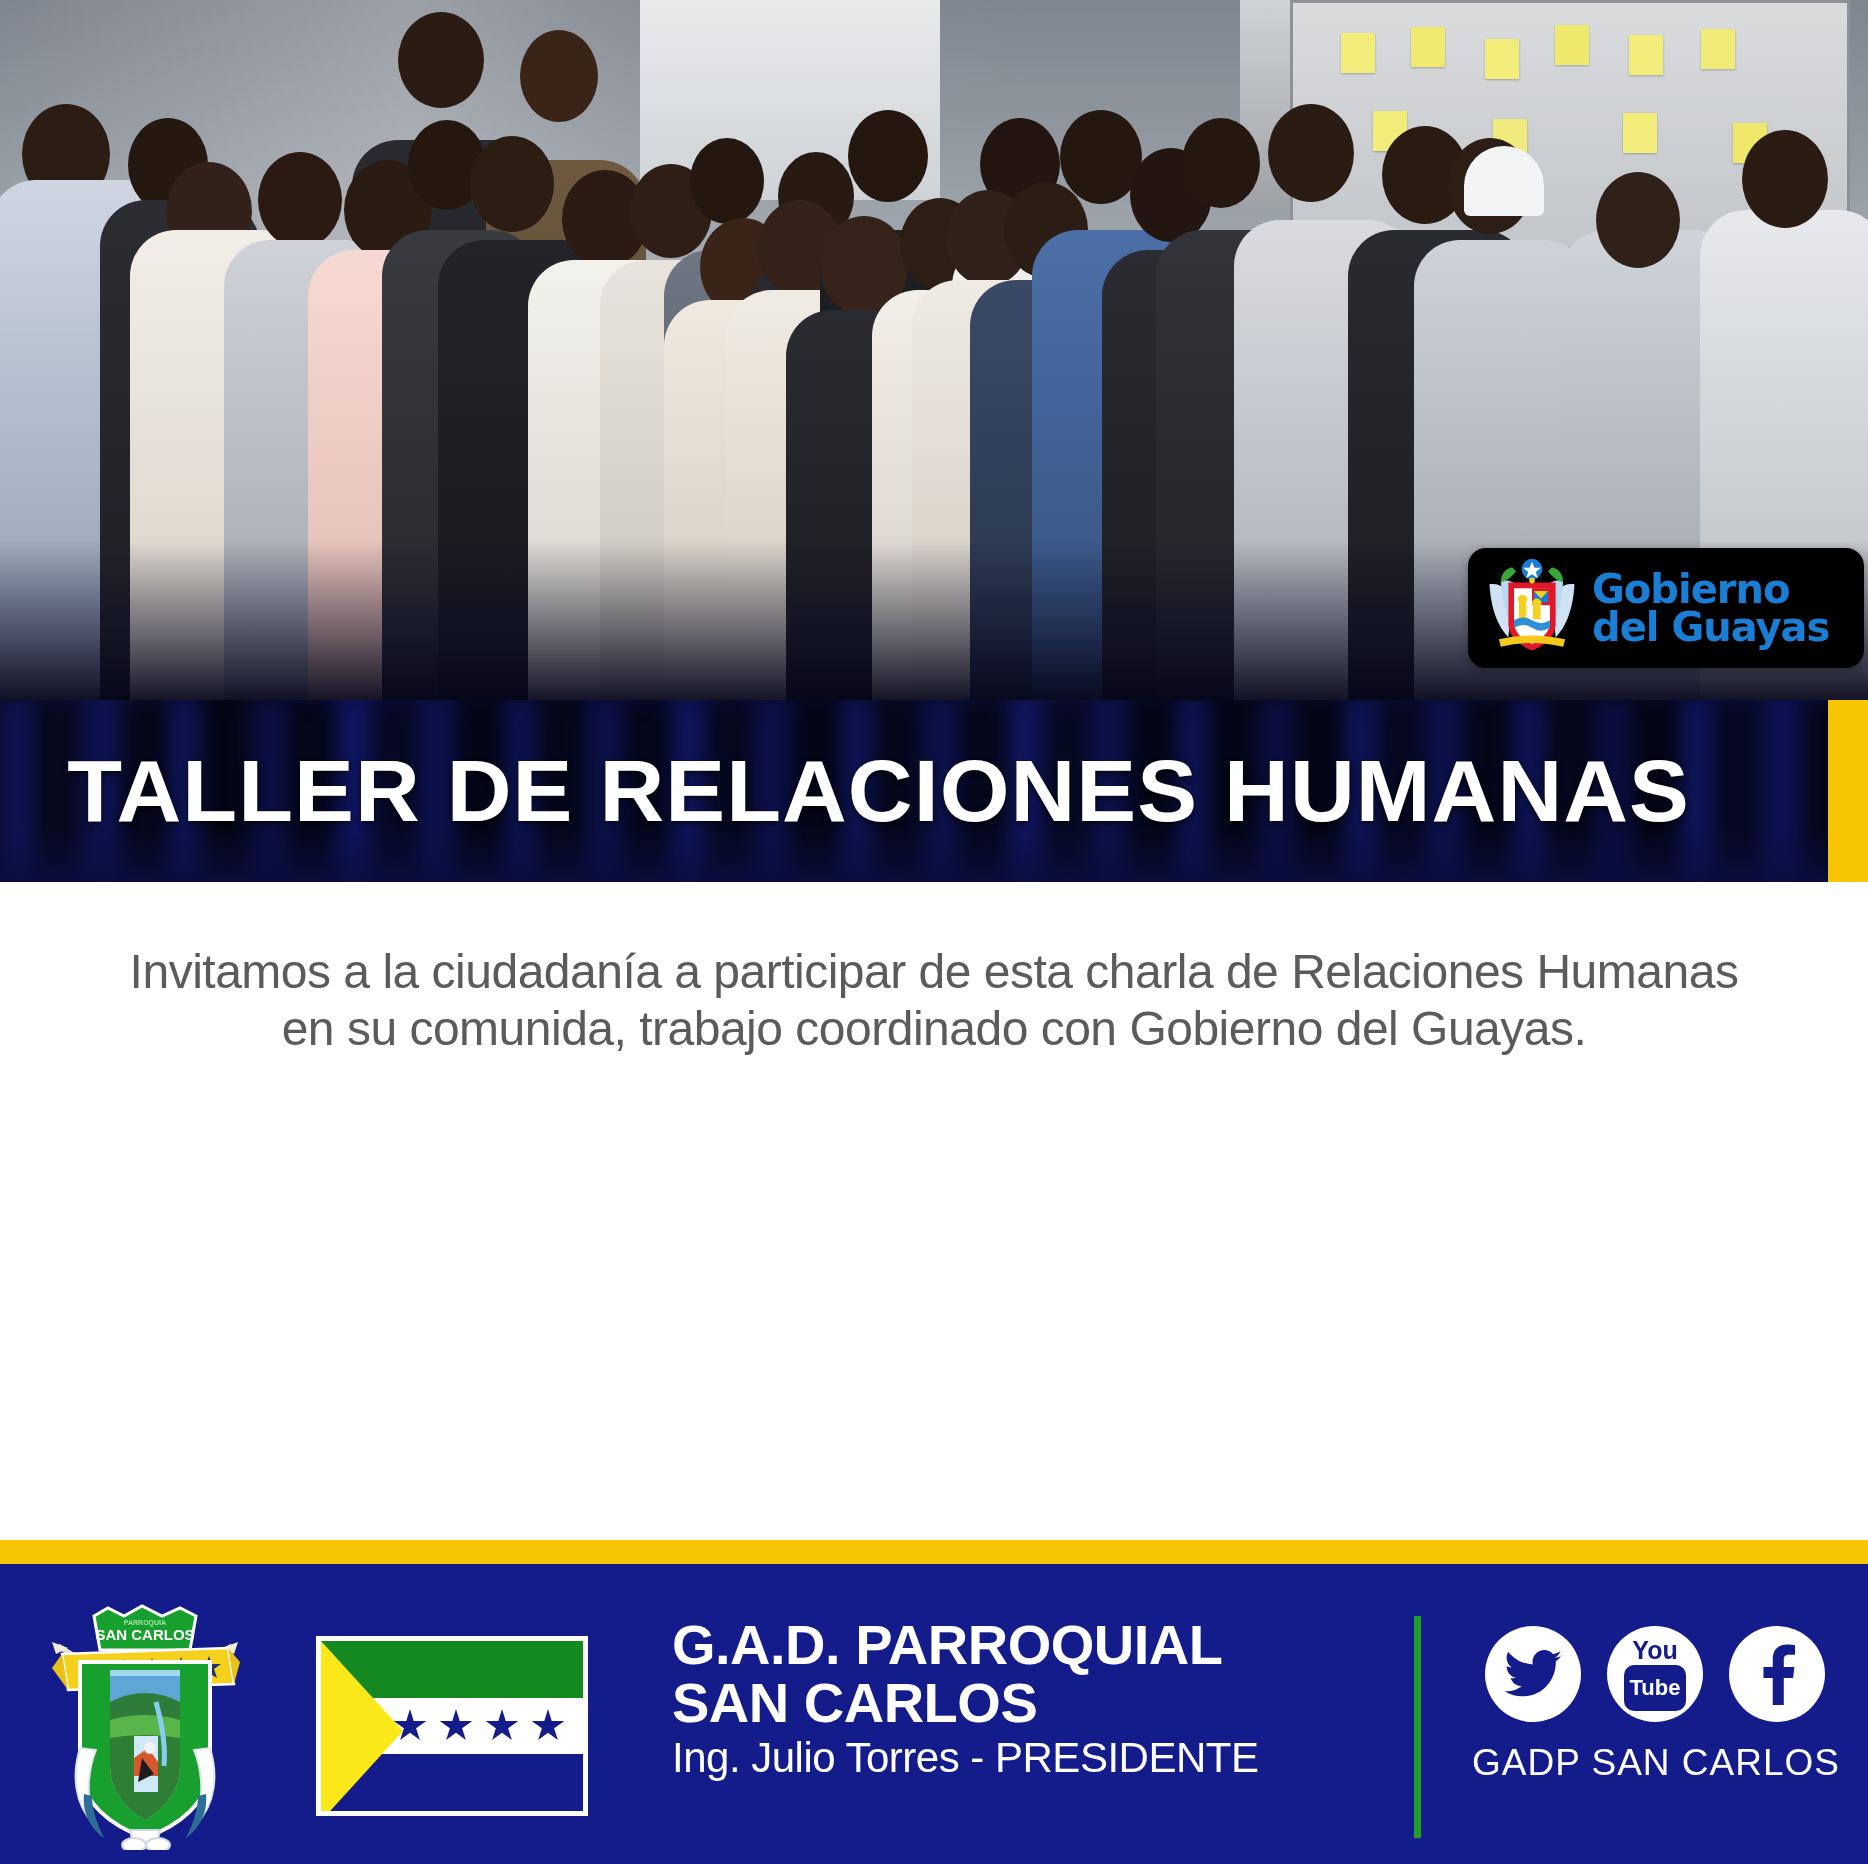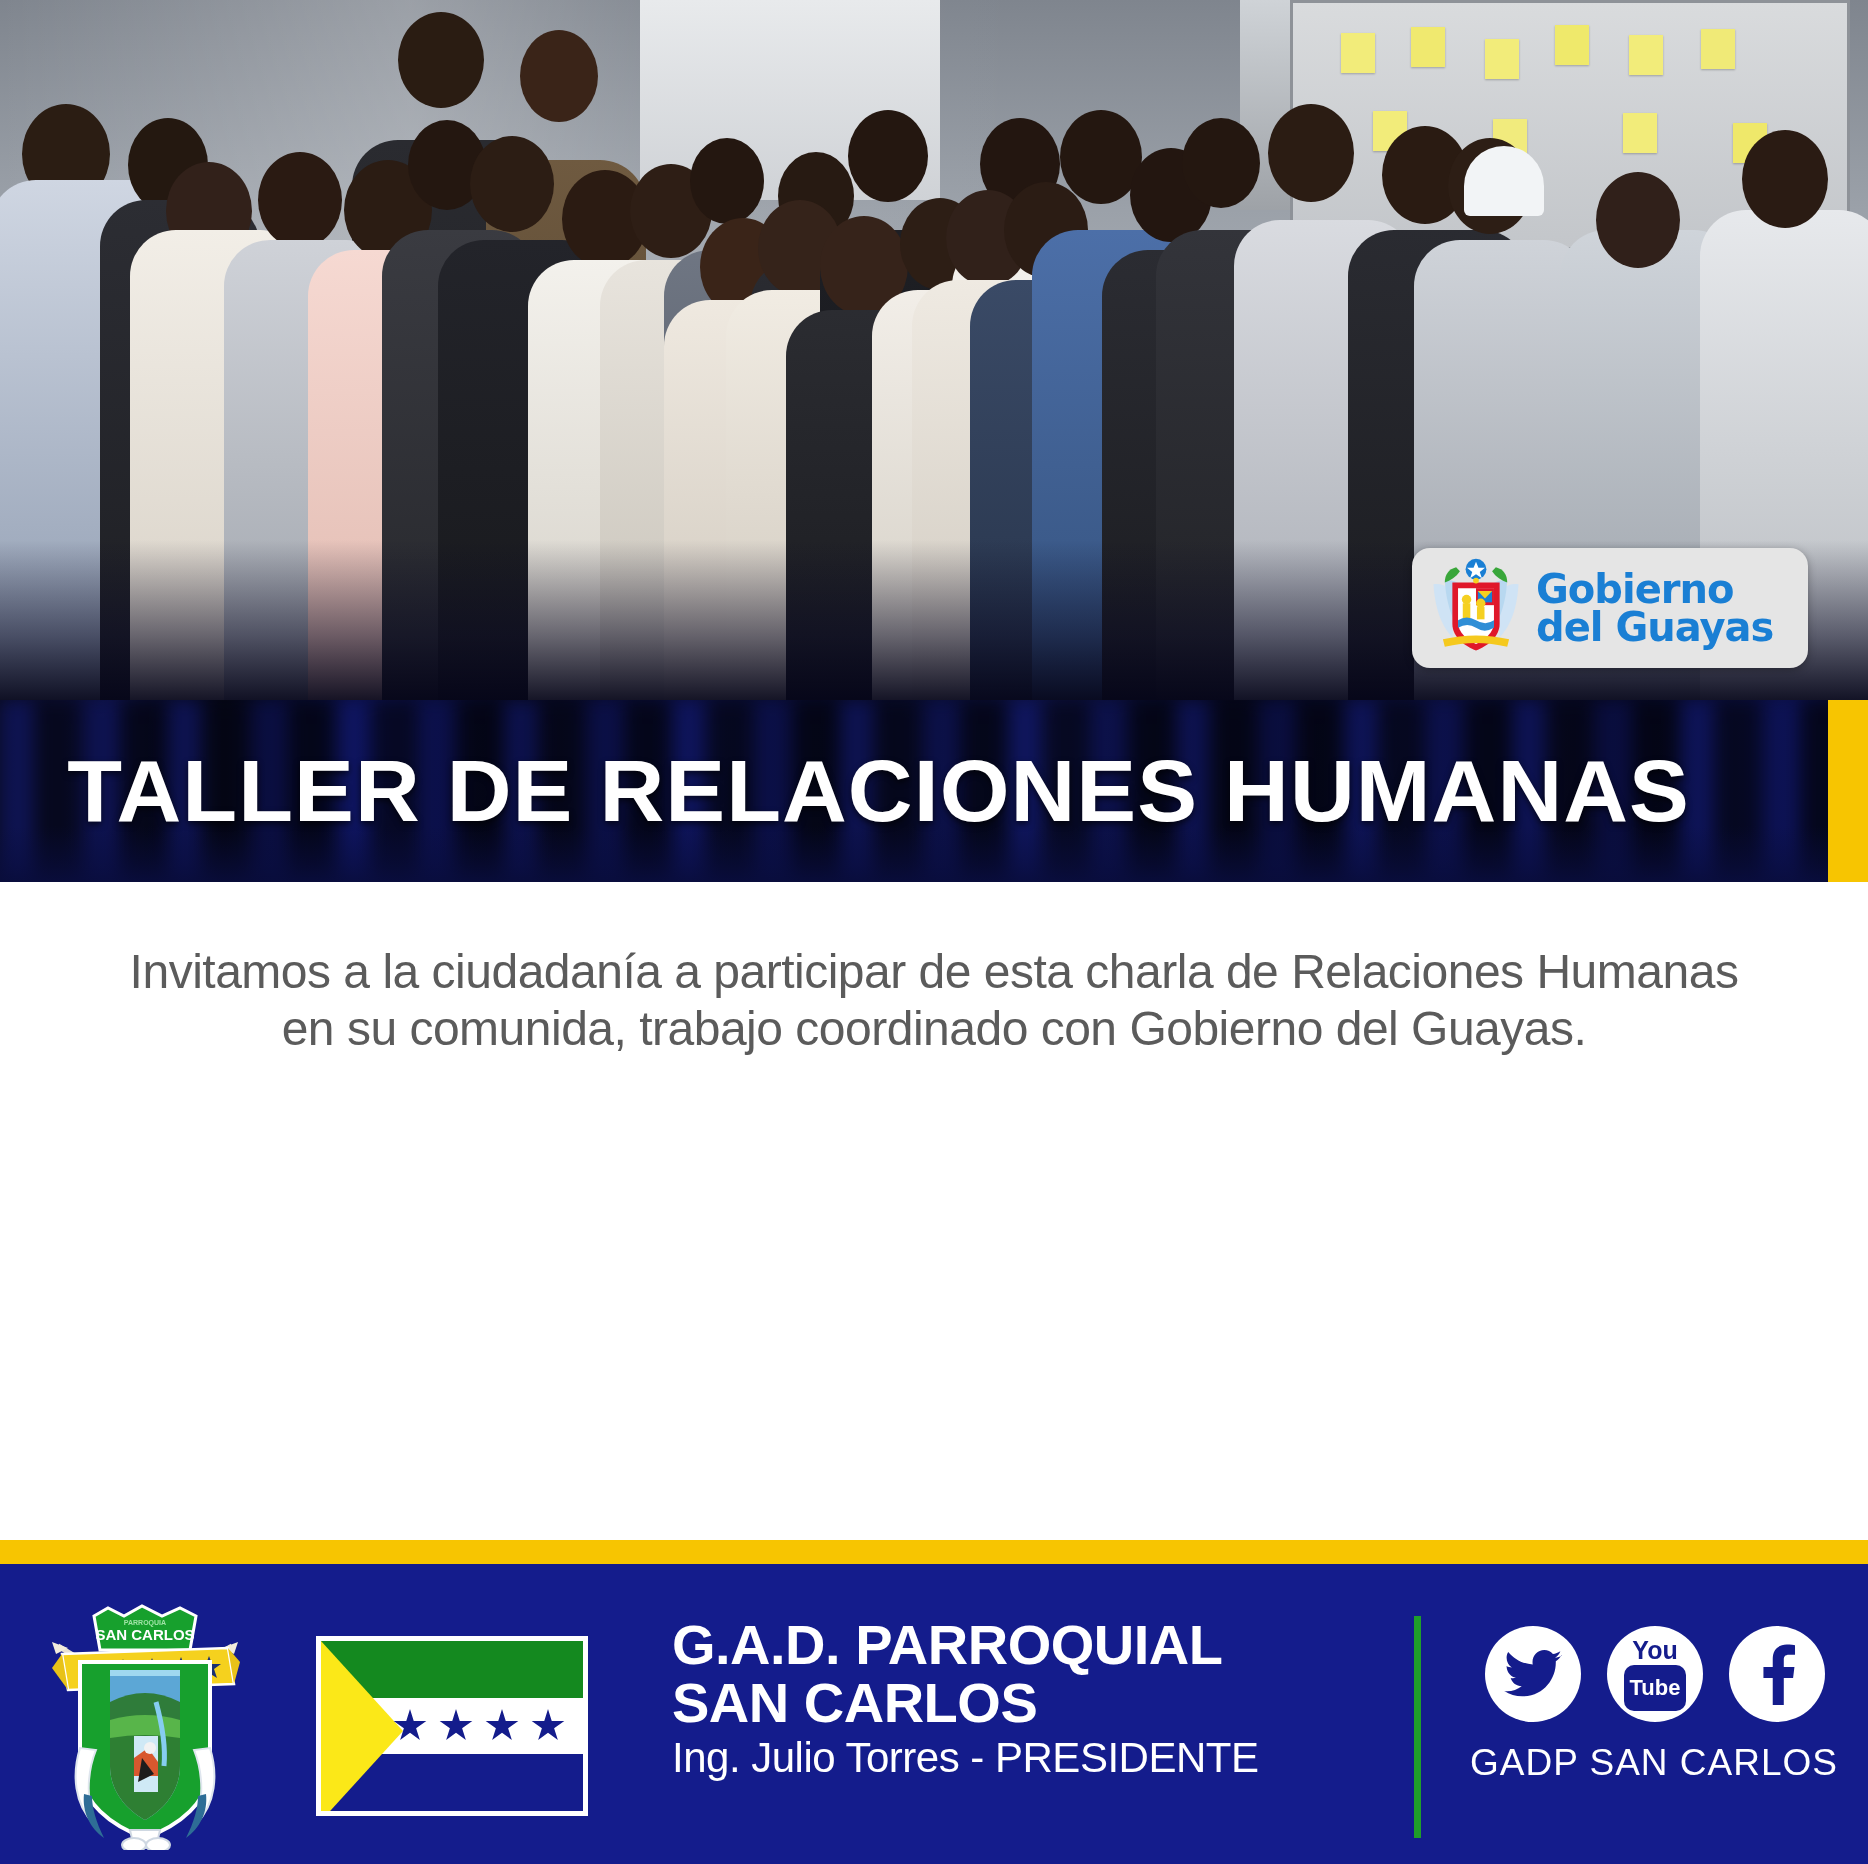--- a/index.html
+++ b/index.html
@@ -66,23 +66,23 @@
     border-radius: 50%;
   }
   .photo-bottom-shadow {
     position:absolute; left:0; right:0; bottom:0; height:160px;
     background: linear-gradient(180deg, rgba(10,10,25,0) 0%, rgba(10,10,35,0.55) 60%, rgba(5,5,25,0.92) 100%);
   }
 
   
   .guayas-logo {
     position: absolute;
-    left: 1412px; top: 548px;
+    left: 1468px; top: 548px;
     width: 396px; height: 120px;
-    background: #e5e5e5;
+    background: #000000;
     border-radius: 18px;
     display: flex; align-items: center;
     padding: 6px 10px 6px 12px;
     box-shadow: 0 2px 8px rgba(0,0,0,.3);
     z-index: 6;
   }
   .guayas-shield { width: 104px; height: 104px; flex: 0 0 auto; }
   .guayas-text {
     margin-left: 8px;
     color: #1a7fd4;
@@ -248,21 +248,21 @@
     position: absolute;
     left: 1414px; top: 52px;
     width: 7px; height: 222px;
     background: #1f9e2a;
   }
 
   .social {
     position: absolute;
     left: 1470px; top: 62px;
     width: 370px;
-    text-align: left;
+    text-align: right;
   }
   .social-icons {
     display: flex; justify-content: center; align-items: center; gap: 26px;
   }
   .social-circle {
     width: 96px; height: 96px; border-radius: 50%;
     background: #ffffff;
     display: flex; align-items: center; justify-content: center;
   }
   .social-label {

